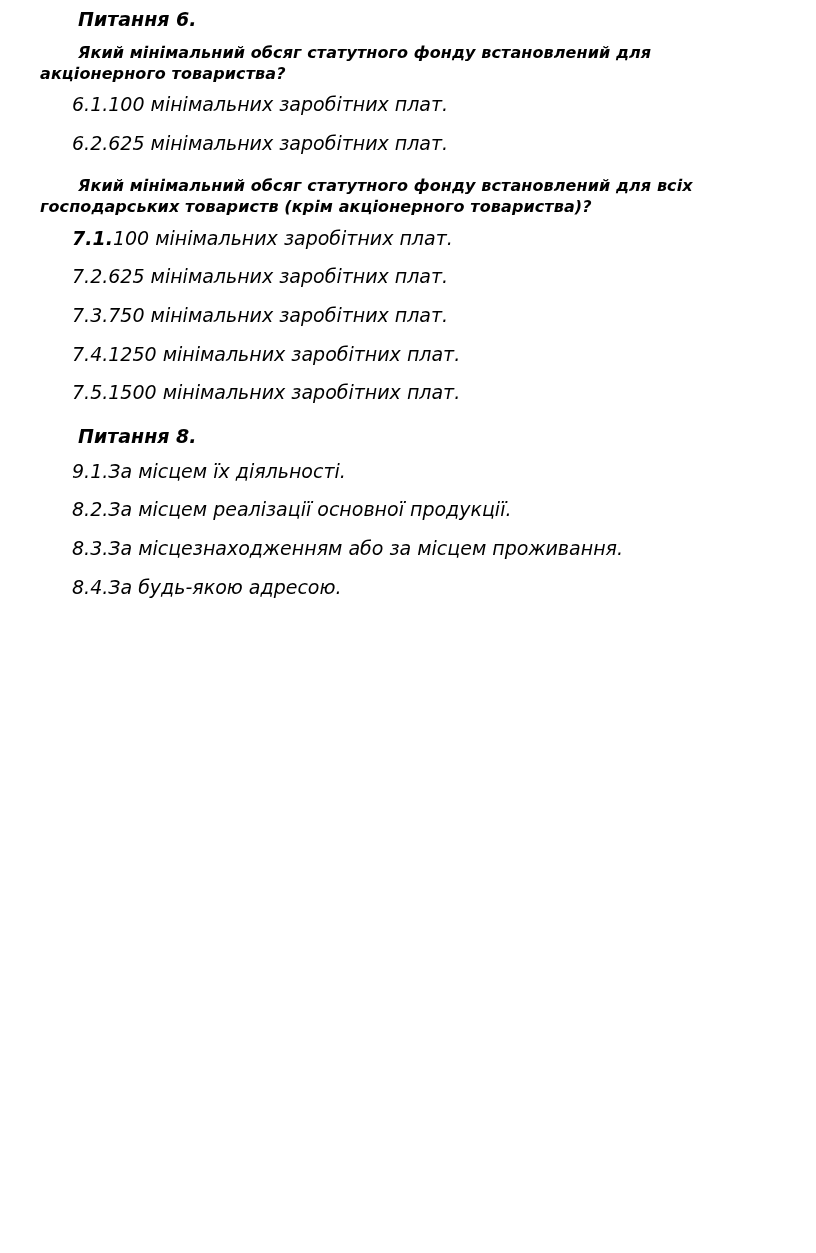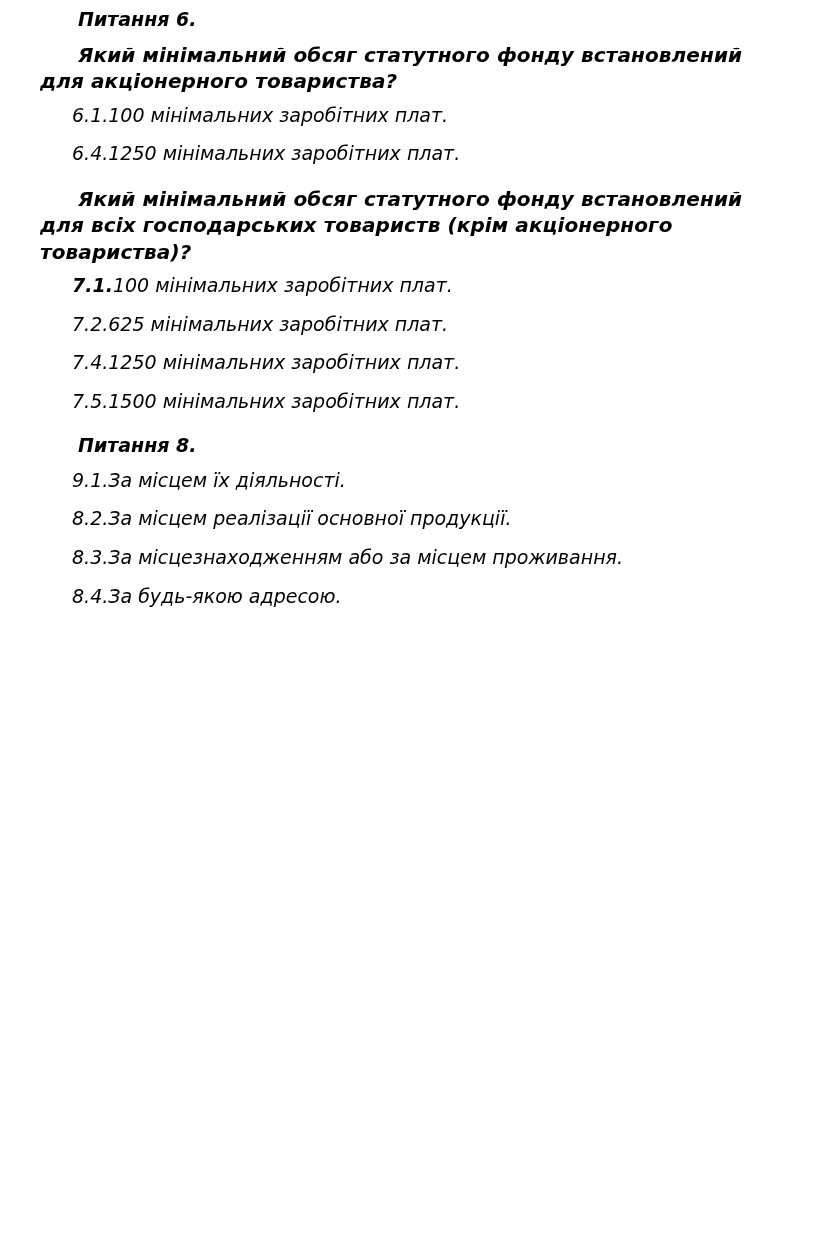--- a/index.html
+++ b/index.html
@@ -23,21 +23,21 @@
   }
   .q-heading {
     font-size: 19px;
     font-weight: bold;
     font-style: italic;
     line-height: 1.25;
     margin: 0 0 10px 0;
     text-indent: 38px;
   }
   .q-text {
-    font-size: 20px;
+    font-size: 16px;
     font-weight: bold;
     font-style: italic;
     line-height: 1.32;
     margin: 0 0 8px 0;
     text-indent: 38px;
     letter-spacing: 0.1px;
   }
   .answer {
     font-size: 19px;
     font-style: italic;
@@ -62,33 +62,36 @@
 
 <div class="page">
 
   <div class="block">
     <div class="q-heading">Питання 6.</div>
     <div class="q-text">Який мінімальний обсяг статутного фонду встановлений для акціонерного товариства?</div>
     <div class="answer">
       <span class="num">6.1.</span><span class="txt">100 мінімальних заробітних плат.</span>
     </div>
     <div class="answer">
-      <span class="num">6.4.</span><span class="txt">1250 мінімальних заробітних плат.</span>
+      <span class="num">6.2.</span><span class="txt">625 мінімальних заробітних плат.</span>
     </div>
   </div>
 
   <div class="spacer-6"></div>
 
   <div class="block">
     <div class="q-text">Який мінімальний обсяг статутного фонду встановлений для всіх господарських товариств (крім акціонерного товариства)?</div>
     <div class="answer bold-num">
       <span class="num">7.1.</span><span class="txt">100 мінімальних заробітних плат.</span>
     </div>
     <div class="answer">
       <span class="num">7.2.</span><span class="txt">625 мінімальних заробітних плат.</span>
+    </div>
+    <div class="answer">
+      <span class="num">7.3.</span><span class="txt">750 мінімальних заробітних плат.</span>
     </div>
     <div class="answer">
       <span class="num">7.4.</span><span class="txt">1250 мінімальних заробітних плат.</span>
     </div>
     <div class="answer">
       <span class="num">7.5.</span><span class="txt">1500 мінімальних заробітних плат.</span>
     </div>
   </div>
 
   <div class="spacer-6"></div>

